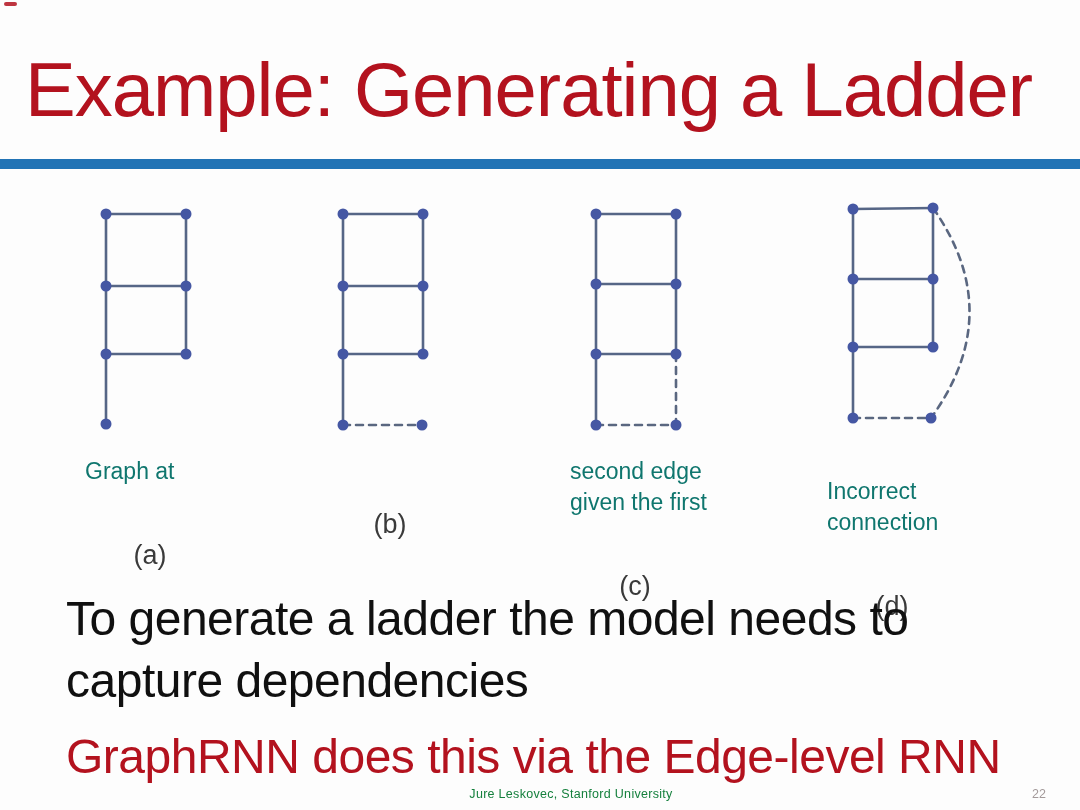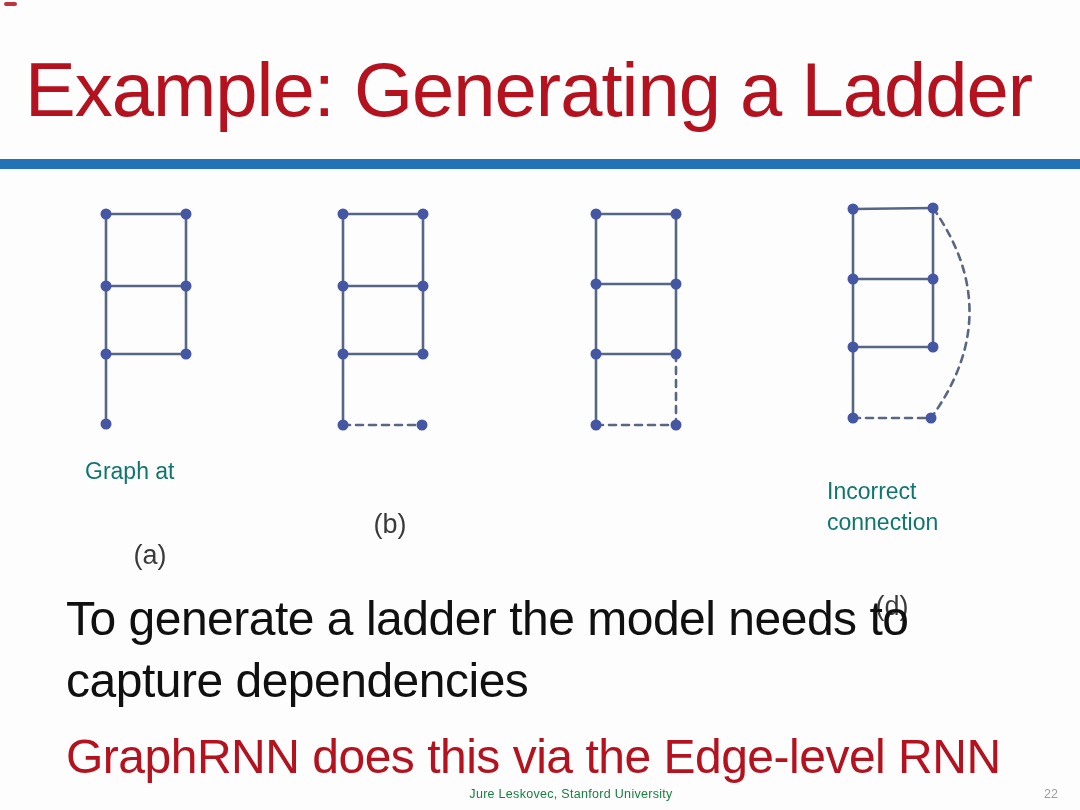--- a/index.html
+++ b/index.html
@@ -37,21 +37,21 @@
   .red-text{
     position:absolute;left:66px;top:726px;width:1000px;
     font-size:48px;line-height:62px;color:var(--accent,#b3121e);
     letter-spacing:-0.5px;white-space:nowrap;
   }
   .footer{
     position:absolute;left:350px;top:787px;width:442px;text-align:center;
     font-size:12.5px;color:#15803d;letter-spacing:.3px;
   }
   .page-number{
-    position:absolute;left:1020px;top:787px;width:38px;text-align:right;
+    position:absolute;left:1020px;top:787px;width:38px;text-align:center;
     font-size:12.5px;color:#a39a9a;
   }
 </style>
 </head>
 <body style="--accent: #b3121e; --divider: #2173b5;">
 
 <div class="slide">
 
   <div class="corner-mark"></div>
 
@@ -142,20 +142,27 @@
     <div class="cap">
       <span>Graph at</span><br>
     </div>
     <div class="lab">(a)</div>
   </div>
 
   <div class="col col-b">
     <div class="lab">(b)</div>
   </div>
 
+  <div class="col col-c">
+    <div class="cap">
+      <span>second edge</span><br>
+      <span>given the first</span>
+    </div>
+    <div class="lab">(c)</div>
+  </div>
 
   <div class="col col-d">
     <div class="cap">
       <span>Incorrect</span><br>
       <span>connection</span>
     </div>
     <div class="lab">(d)</div>
   </div>
 
   <div class="body-text">To generate a ladder the model needs to capture dependencies</div>

